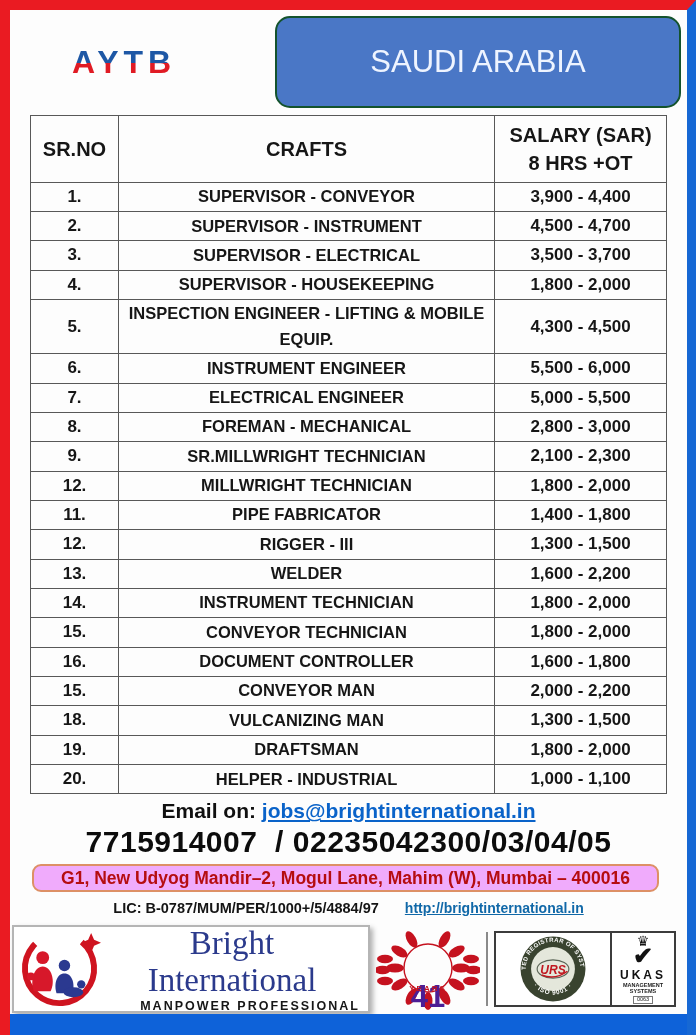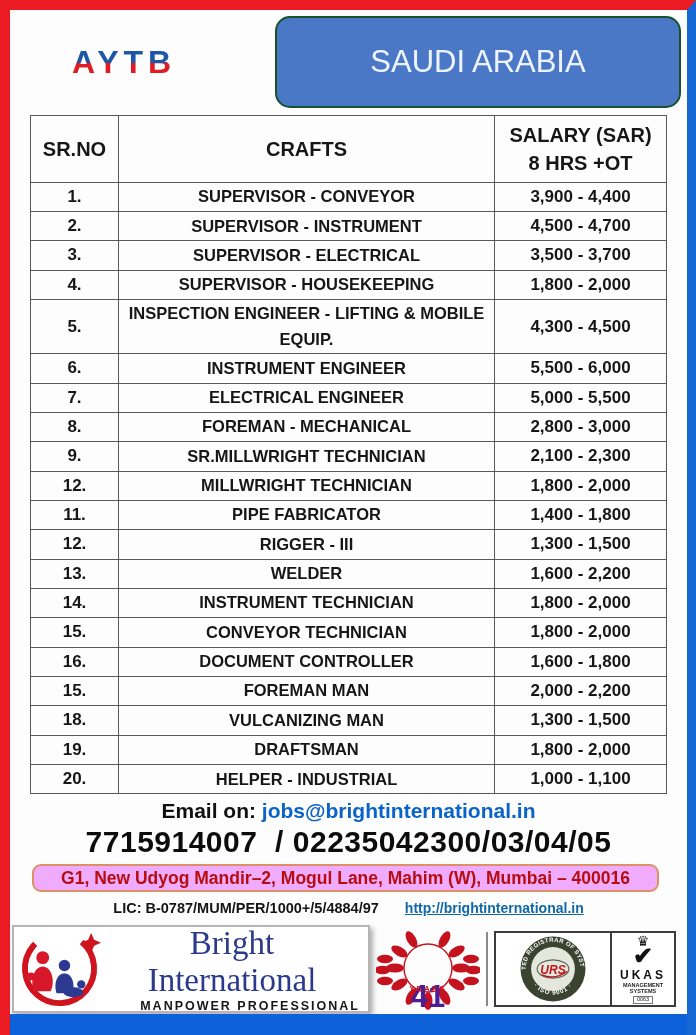--- a/index.html
+++ b/index.html
@@ -25,21 +25,21 @@
   }
   
   table.jobs { border-collapse:collapse; margin-left:20px; width:636px; table-layout:fixed; }
   table.jobs th, table.jobs td { border:1px solid #585858; color:#161616; text-align:center; }
   table.jobs th { font-size:20px; padding:5px 2px; line-height:1.4; }
   col.c-no { width:88px; } col.c-craft { width:376px; } col.c-sal { width:172px; }
   table.jobs td { font-weight:bold; height:28px; padding:1px 4px; line-height:1.55; }
   td.no { font-size:17px; } td.craft { font-size:16.5px; } td.salary { font-size:17px; }
   
   .email-line { text-align:center; margin-top:5px; font-size:21px; font-weight:bold; color:#101010; }
-  .email-line a { color:#0a63c9; cursor:pointer; }
+  .email-line a { color:#0a63c9; text-decoration:underline; cursor:pointer; }
   .phone-line { text-align:center; font-size:30px; font-weight:bold; color:#0c0c0c; white-space:pre; margin-top:2px; letter-spacing:0.5px; }
   .address-bar {
     margin:5px 28px 0 22px; height:31px; background:#f0abfc; border:2px solid #dd9066;
     border-radius:9px; color:#b50d10; font-size:17.5px; font-weight:bold;
     display:flex; align-items:center; justify-content:center;
   }
   .lic-line { margin-top:8px; display:flex; justify-content:center; gap:26px; align-items:center; }
   .lic-text { font-size:14.5px; font-weight:bold; color:#141414; }
   .site-link { font-size:14px; font-weight:bold; color:#1068a8; text-decoration:underline; cursor:pointer; }
   
@@ -169,21 +169,21 @@
           <td class="craft">CONVEYOR TECHNICIAN</td>
           <td class="salary">1,800 - 2,000</td>
         </tr>
         <tr>
           <td class="no">16.</td>
           <td class="craft">DOCUMENT CONTROLLER</td>
           <td class="salary">1,600 - 1,800</td>
         </tr>
         <tr>
           <td class="no">15.</td>
-          <td class="craft">FOREMAN MAN</td>
+          <td class="craft">CONVEYOR MAN</td>
           <td class="salary">2,000 - 2,200</td>
         </tr>
         <tr>
           <td class="no">18.</td>
           <td class="craft">VULCANIZING MAN</td>
           <td class="salary">1,300 - 1,500</td>
         </tr>
         <tr>
           <td class="no">19.</td>
           <td class="craft">DRAFTSMAN</td>

